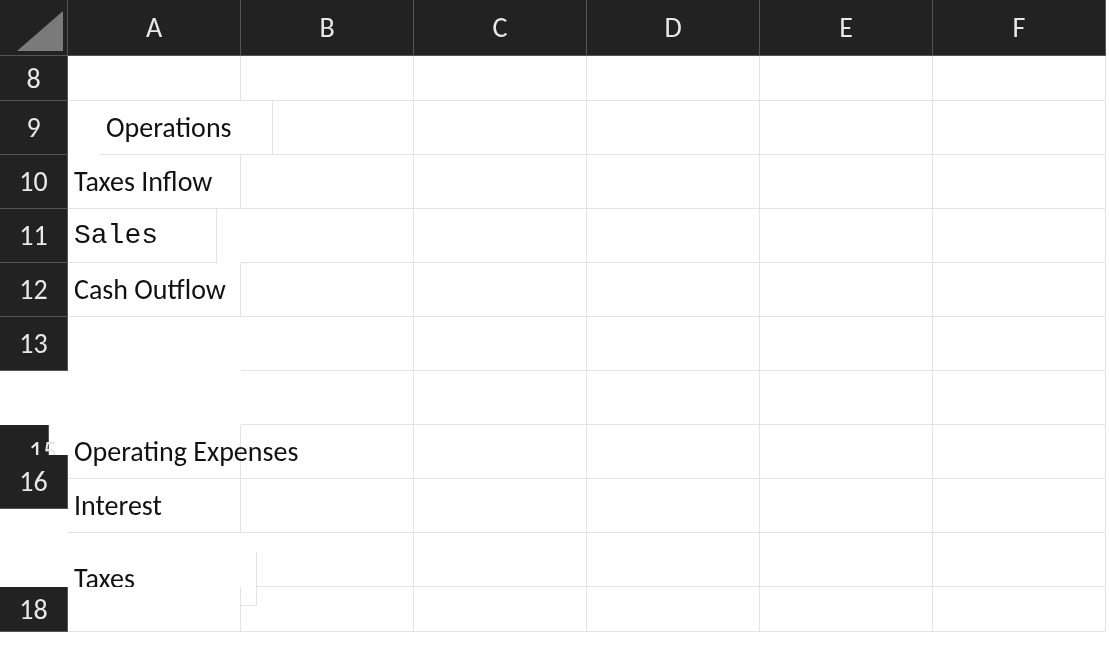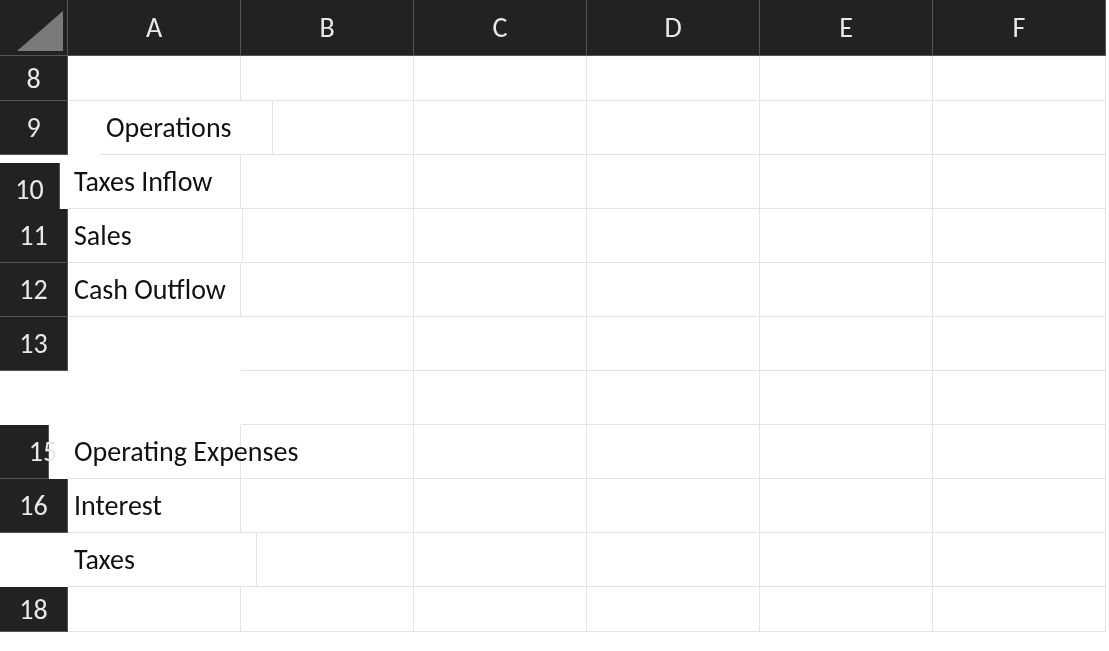--- a/index.html
+++ b/index.html
@@ -75,46 +75,46 @@
 <div class="sheet" id="sheet">
     <div class="corner" style="left: 0px; top: 0px; width: 68px; height: 56px;"></div>
     <div class="hdr" style="left: 68px; top: 0px; width: 173px; height: 56px;">A</div>
     <div class="hdr" style="left: 241px; top: 0px; width: 173px; height: 56px;">B</div>
     <div class="hdr" style="left: 414px; top: 0px; width: 173px; height: 56px;">C</div>
     <div class="hdr" style="left: 587px; top: 0px; width: 173px; height: 56px;">D</div>
     <div class="hdr" style="left: 760px; top: 0px; width: 173px; height: 56px;">E</div>
     <div class="hdr" style="left: 933px; top: 0px; width: 173px; height: 56px;">F</div>
     <div class="rowhdr" style="left: 0px; top: 56px; width: 68px; height: 45px;">8</div>
     <div class="rowhdr" style="left: 0px; top: 101px; width: 68px; height: 54px;">9</div>
-    <div class="rowhdr" style="left: 0px; top: 163px; width: 60px; height: 54px;">10</div>
+    <div class="rowhdr" style="left: 0px; top: 155px; width: 68px; height: 54px;">10</div>
     <div class="rowhdr" style="left: 0px; top: 209px; width: 68px; height: 54px;">11</div>
     <div class="rowhdr" style="left: 0px; top: 263px; width: 68px; height: 54px;">12</div>
     <div class="rowhdr" style="left: 0px; top: 317px; width: 68px; height: 54px;">13</div>
     <div class="rowhdr" style="left: 0px; top: 425px; width: 49px; height: 54px; padding-left: 38px;">15</div>
-    <div class="rowhdr" style="left: 0px; top: 479px; width: 68px; height: 54px;">16</div>
+    <div class="rowhdr" style="left: 0px; top: 455px; width: 68px; height: 54px;">16</div>
     <div class="rowhdr" style="left: 0px; top: 587px; width: 68px; height: 45px;">18</div>
     <div class="cell overflow" style="left: 68px; top: 56px; width: 173px; height: 45px;"></div>
     <div class="cell" style="left: 241px; top: 56px; width: 173px; height: 45px;"></div>
     <div class="cell" style="left: 414px; top: 56px; width: 173px; height: 45px;"></div>
     <div class="cell" style="left: 587px; top: 56px; width: 173px; height: 45px;"></div>
     <div class="cell" style="left: 760px; top: 56px; width: 173px; height: 45px;"></div>
     <div class="cell" style="left: 933px; top: 56px; width: 173px; height: 45px;"></div>
     <div class="cell overflow" style="left: 68px; top: 101px; width: 173px; height: 54px; margin-left: 32px;">Operations</div>
     <div class="cell" style="left: 241px; top: 101px; width: 173px; height: 54px;"></div>
     <div class="cell" style="left: 414px; top: 101px; width: 173px; height: 54px;"></div>
     <div class="cell" style="left: 587px; top: 101px; width: 173px; height: 54px;"></div>
     <div class="cell" style="left: 760px; top: 101px; width: 173px; height: 54px;"></div>
     <div class="cell" style="left: 933px; top: 101px; width: 173px; height: 54px;"></div>
     <div class="cell overflow" style="left: 68px; top: 155px; width: 173px; height: 54px;">Taxes Inflow</div>
     <div class="cell" style="left: 241px; top: 155px; width: 173px; height: 54px;"></div>
     <div class="cell" style="left: 414px; top: 155px; width: 173px; height: 54px;"></div>
     <div class="cell" style="left: 587px; top: 155px; width: 173px; height: 54px;"></div>
     <div class="cell" style="left: 760px; top: 155px; width: 173px; height: 54px;"></div>
     <div class="cell" style="left: 933px; top: 155px; width: 173px; height: 54px;"></div>
-    <div class="cell overflow" style="left: 68px; top: 209px; width: 175px; height: 54px;">Sales</div>
+    <div class="cell overflow" style="left: 68px; top: 209px; width: 149px; height: 54px; font-family: Liberation Mono, monospace;">Sales</div>
     <div class="cell" style="left: 241px; top: 209px; width: 173px; height: 54px;"></div>
     <div class="cell" style="left: 414px; top: 209px; width: 173px; height: 54px;"></div>
     <div class="cell" style="left: 587px; top: 209px; width: 173px; height: 54px;"></div>
     <div class="cell" style="left: 760px; top: 209px; width: 173px; height: 54px;"></div>
     <div class="cell" style="left: 933px; top: 209px; width: 173px; height: 54px;"></div>
     <div class="cell overflow" style="left: 68px; top: 263px; width: 173px; height: 54px;">Cash Outflow</div>
     <div class="cell" style="left: 241px; top: 263px; width: 173px; height: 54px;"></div>
     <div class="cell" style="left: 414px; top: 263px; width: 173px; height: 54px;"></div>
     <div class="cell" style="left: 587px; top: 263px; width: 173px; height: 54px;"></div>
     <div class="cell" style="left: 760px; top: 263px; width: 173px; height: 54px;"></div>
@@ -134,21 +134,21 @@
     <div class="cell" style="left: 414px; top: 425px; width: 173px; height: 54px;"></div>
     <div class="cell" style="left: 587px; top: 425px; width: 173px; height: 54px;"></div>
     <div class="cell" style="left: 760px; top: 425px; width: 173px; height: 54px;"></div>
     <div class="cell" style="left: 933px; top: 425px; width: 173px; height: 54px;"></div>
     <div class="cell overflow" style="left: 68px; top: 479px; width: 173px; height: 54px;">Interest</div>
     <div class="cell" style="left: 241px; top: 479px; width: 173px; height: 54px;"></div>
     <div class="cell" style="left: 414px; top: 479px; width: 173px; height: 54px;"></div>
     <div class="cell" style="left: 587px; top: 479px; width: 173px; height: 54px;"></div>
     <div class="cell" style="left: 760px; top: 479px; width: 173px; height: 54px;"></div>
     <div class="cell" style="left: 933px; top: 479px; width: 173px; height: 54px;"></div>
-    <div class="cell overflow" style="left: 68px; top: 533px; width: 189px; height: 54px;">Taxes</div>
+    <div class="cell overflow" style="left: 68px; top: 552px; width: 189px; height: 54px;">Taxes</div>
     <div class="cell" style="left: 241px; top: 533px; width: 173px; height: 54px;"></div>
     <div class="cell" style="left: 414px; top: 533px; width: 173px; height: 54px;"></div>
     <div class="cell" style="left: 587px; top: 533px; width: 173px; height: 54px;"></div>
     <div class="cell" style="left: 760px; top: 533px; width: 173px; height: 54px;"></div>
     <div class="cell" style="left: 933px; top: 533px; width: 173px; height: 54px;"></div>
     <div class="cell overflow" style="left: 68px; top: 587px; width: 173px; height: 45px;"></div>
     <div class="cell" style="left: 241px; top: 587px; width: 173px; height: 45px;"></div>
     <div class="cell" style="left: 414px; top: 587px; width: 173px; height: 45px;"></div>
     <div class="cell" style="left: 587px; top: 587px; width: 173px; height: 45px;"></div>
     <div class="cell" style="left: 760px; top: 587px; width: 173px; height: 45px;"></div>

